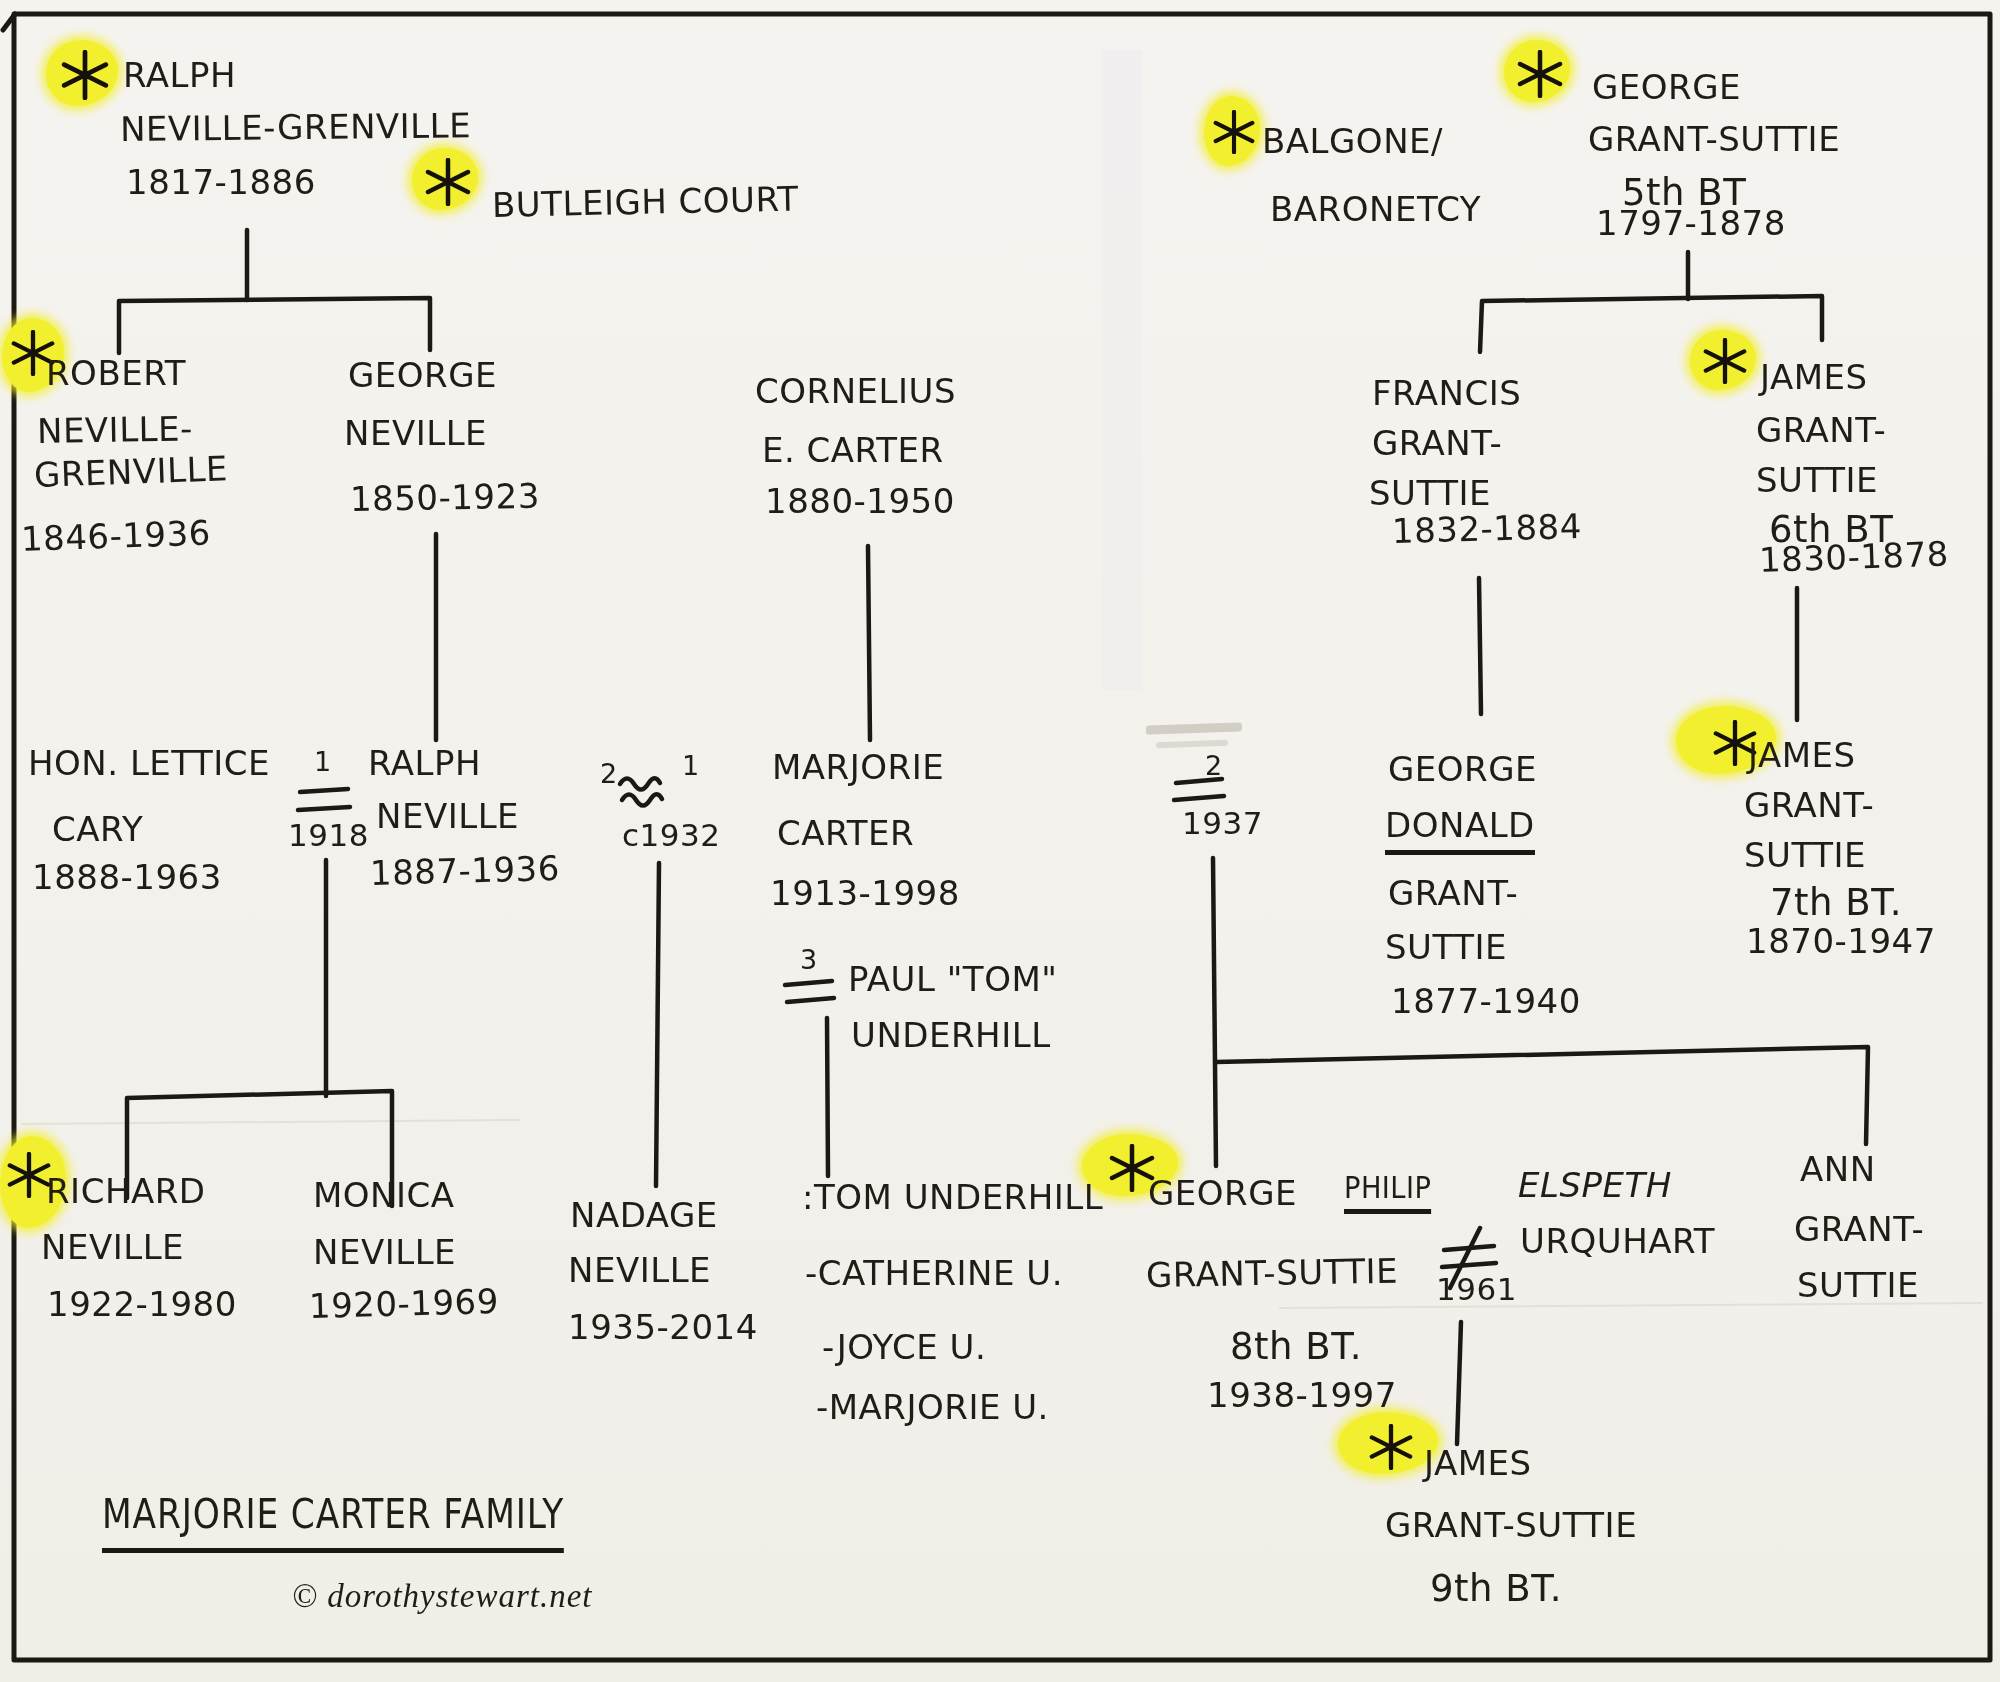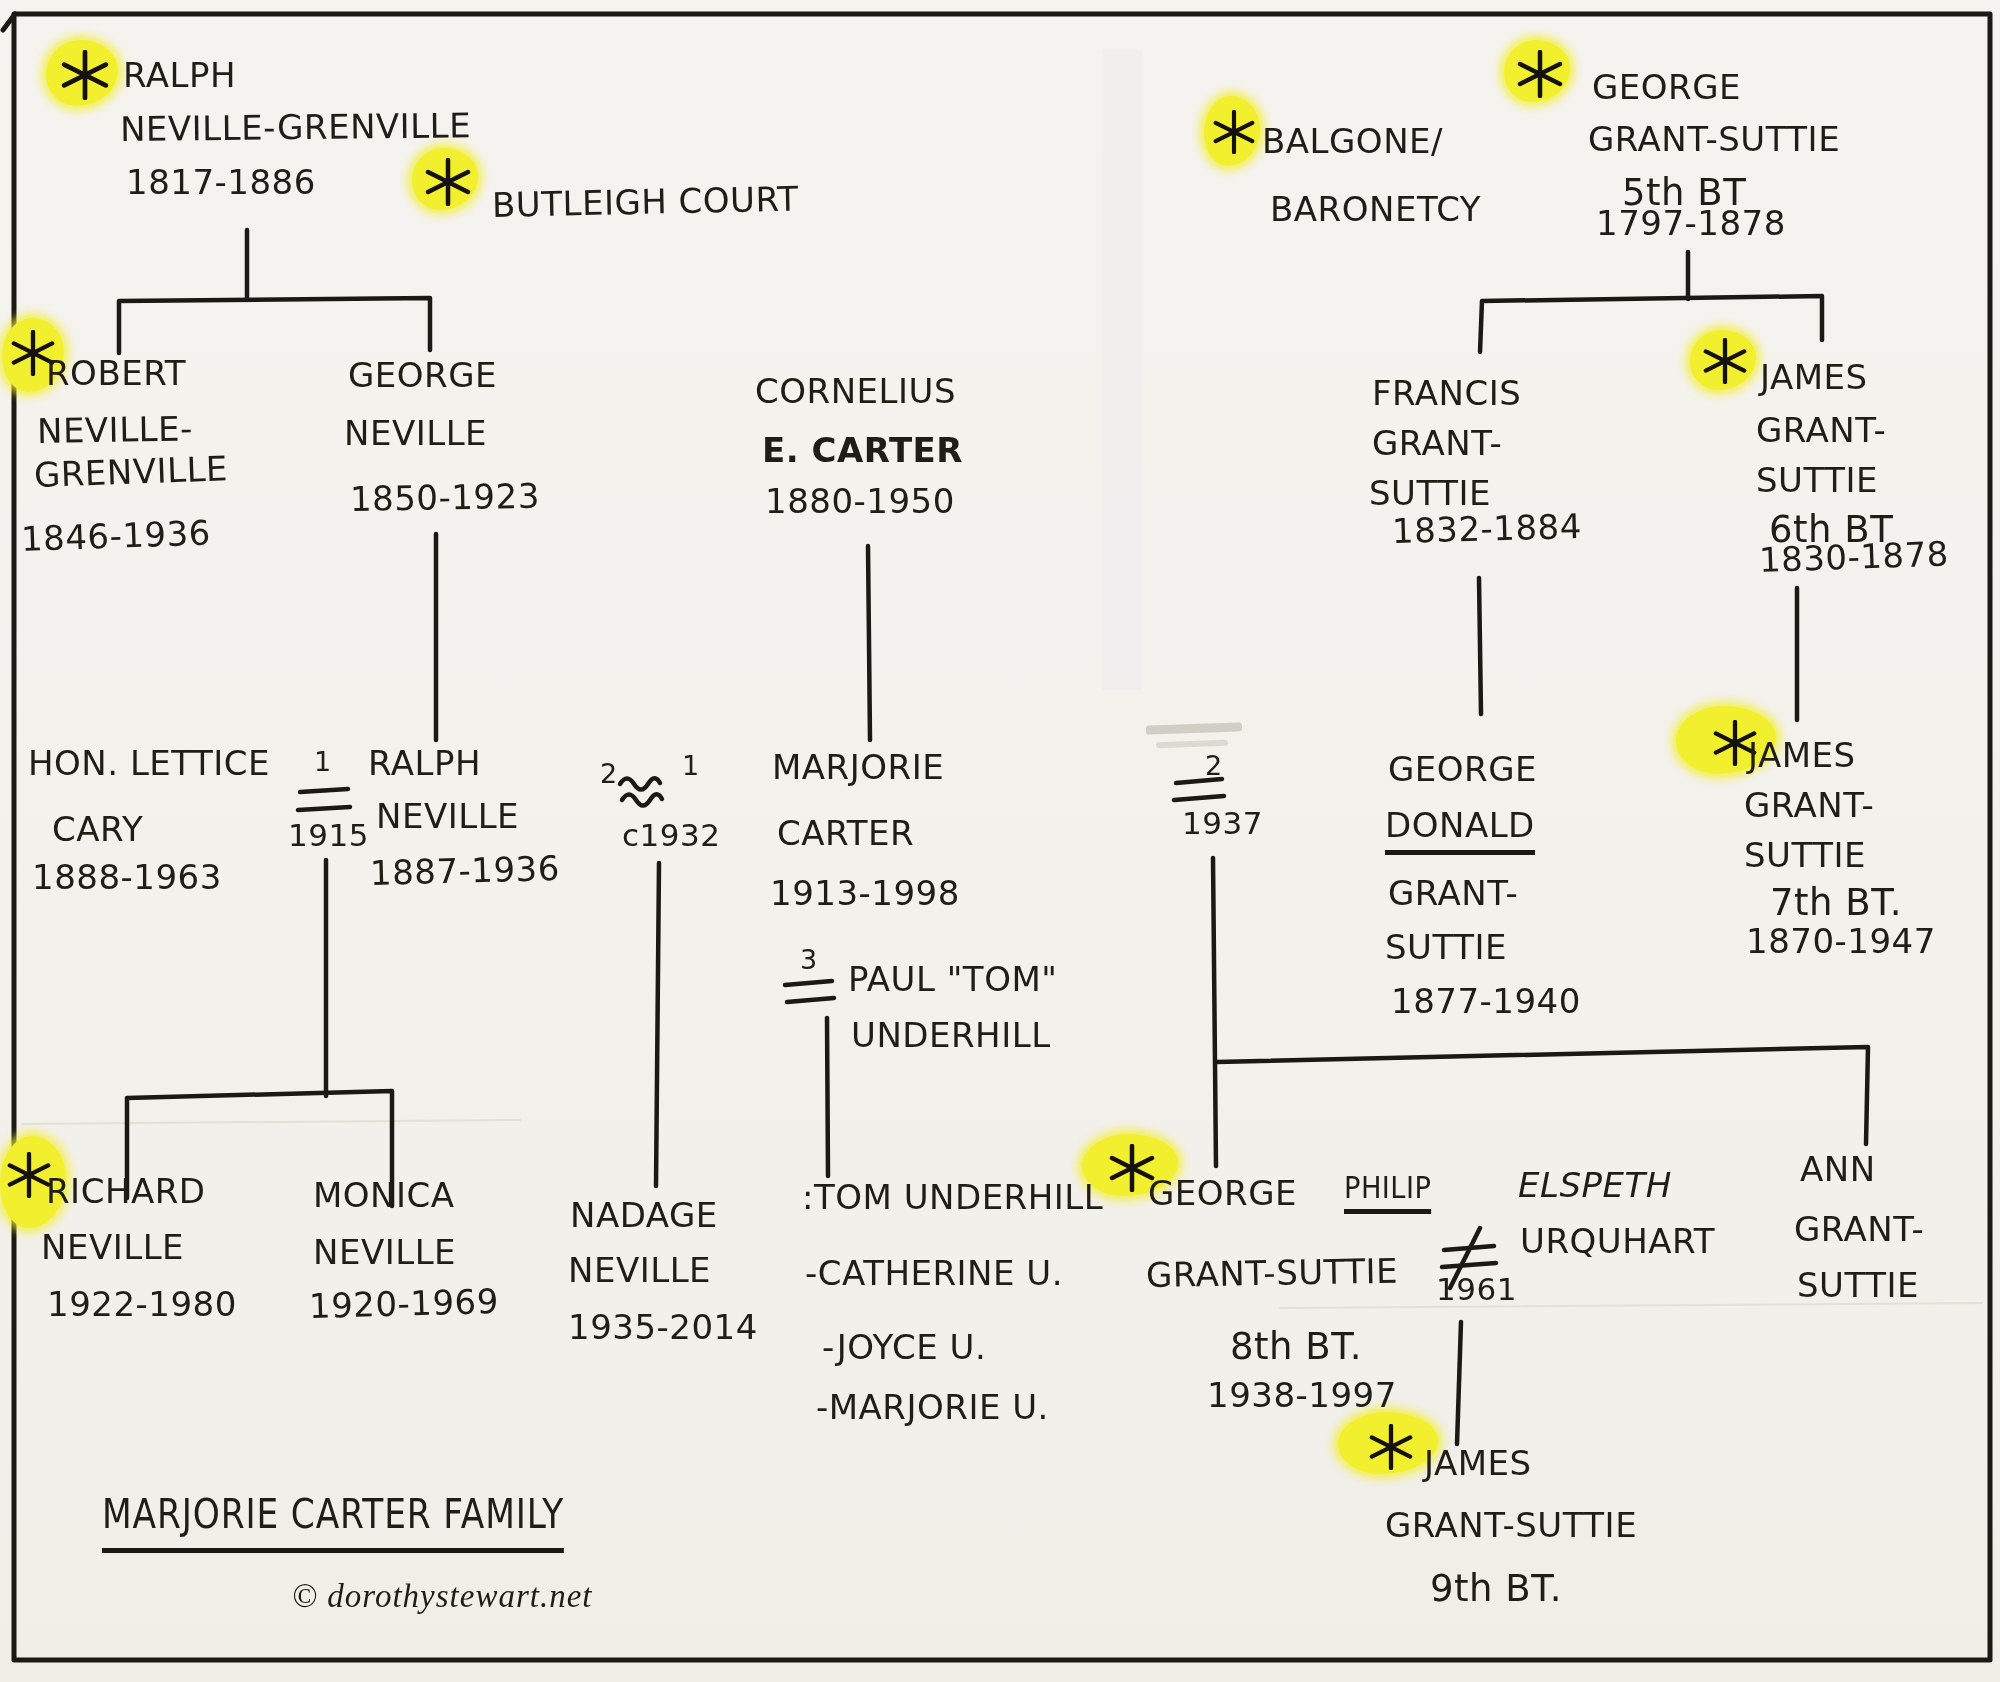--- a/index.html
+++ b/index.html
@@ -171,29 +171,29 @@
   <span class="t" style="left:46px;top:356px;">ROBERT</span>
   <span class="t" style="left:37px;top:414px;transform:rotate(-1deg);">NEVILLE-</span>
   <span class="t" style="left:34px;top:458px;transform:rotate(-2deg);">GRENVILLE</span>
   <span class="t" style="left:21px;top:522px;transform:rotate(-2deg);">1846-1936</span>
 
   <span class="t" style="left:348px;top:358px;">GEORGE</span>
   <span class="t" style="left:344px;top:416px;">NEVILLE</span>
   <span class="t" style="left:350px;top:482px;transform:rotate(-1deg);">1850-1923</span>
 
   <span class="t" style="left:755px;top:374px;">CORNELIUS</span>
-  <span class="t" style="left:762px;top:433px;font-weight:bold;">E. CARTER</span>
+  <span class="t" style="left:762px;top:433px;">E. CARTER</span>
   <span class="t" style="left:765px;top:484px;">1880-1950</span>
 
   <span class="t" style="left:28px;top:746px;">HON. LETTICE</span>
   <span class="t" style="left:52px;top:812px;">CARY</span>
   <span class="t" style="left:32px;top:860px;">1888-1963</span>
 
   <span class="t mk" style="left:314px;top:748px;">1</span>
-  <span class="t num" style="left:288px;top:820px;">1915</span>
+  <span class="t num" style="left:288px;top:820px;">1918</span>
 
   <span class="t" style="left:368px;top:746px;">RALPH</span>
   <span class="t" style="left:376px;top:799px;">NEVILLE</span>
   <span class="t" style="left:370px;top:856px;transform:rotate(-1.5deg);">1887-1936</span>
 
   <span class="t mk" style="left:600px;top:760px;">2</span>
   <span class="t mk" style="left:682px;top:752px;">1</span>
   <span class="t num" style="left:622px;top:820px;">c1932</span>
 
   <span class="t" style="left:772px;top:750px;">MARJORIE</span>

